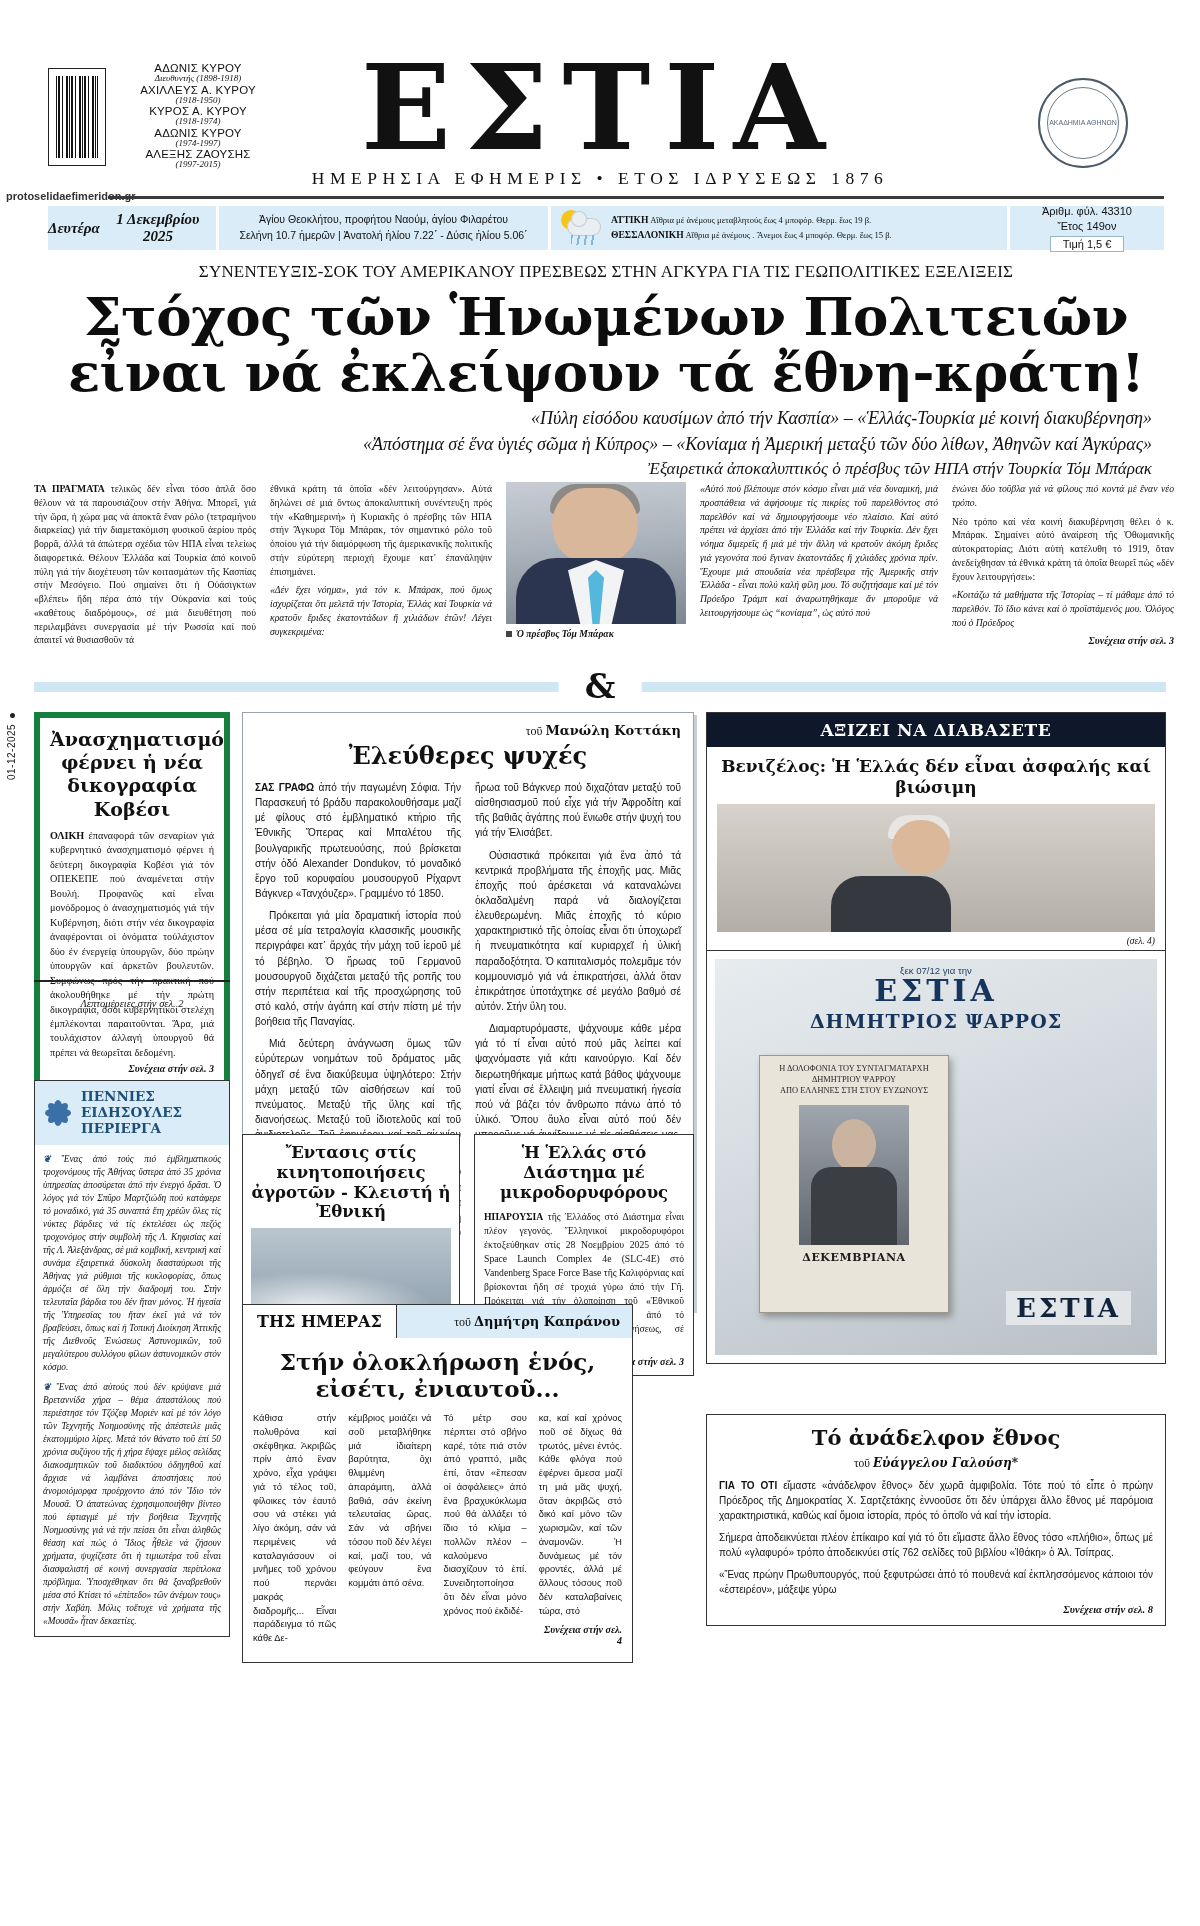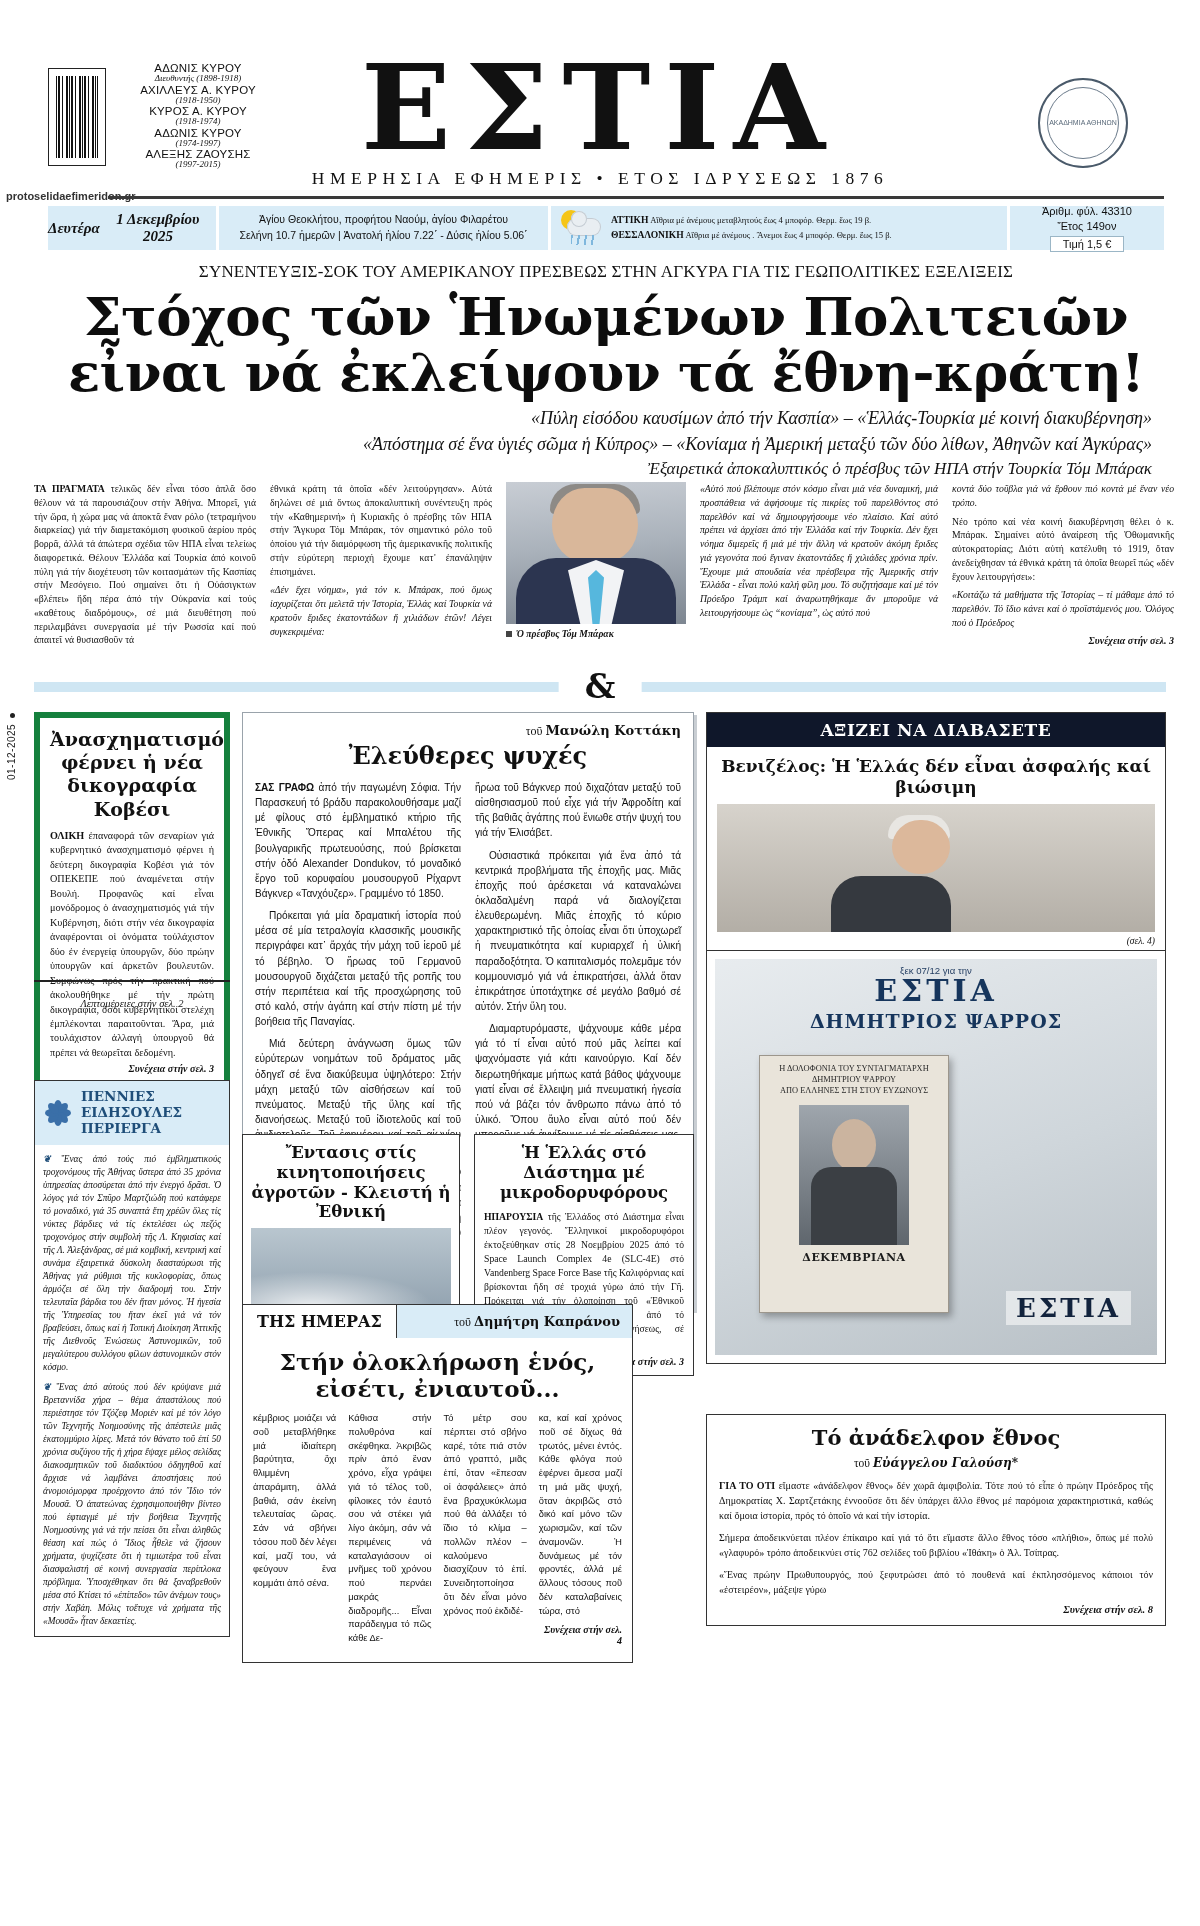--- a/index.html
+++ b/index.html
@@ -172,21 +172,21 @@
   .boxI .ad-book .portrait .f{position:absolute;left:33px;top:14px;width:44px;height:52px;border-radius:22px/26px;background:#cbb49f;}
   .boxI .ad-book .portrait .u{position:absolute;left:12px;top:62px;width:86px;height:78px;background:#3b3f44;border-radius:20px 20px 0 0;}
   .boxI .ad-book .bl{font-family:"DejaVu Serif",serif;font-weight:bold;font-size:11px;color:#1c1c1c;letter-spacing:.6px;}
   .boxI .ad-estia{position:absolute;right:26px;bottom:30px;font-family:"DejaVu Serif",serif;font-weight:bold;font-size:26px;
     letter-spacing:3px;color:#12233d;background:rgba(255,255,255,.55);padding:2px 10px;}
 
   .boxJ{position:absolute;left:0;top:702px;width:460px;border:1px solid #333;box-sizing:border-box;padding:10px 12px;background:#fff;}
   .boxJ h2{margin:0 0 6px;text-align:center;font-family:"DejaVu Serif",serif;font-weight:bold;font-size:21px;}
   .boxJ .by{text-align:center;font-family:"Liberation Serif",serif;font-size:11.5px;margin-bottom:8px;}
   .boxJ .by b{font-family:"DejaVu Serif",serif;font-style:italic;font-size:12px;}
-  .boxJ p{margin:0 0 7px;font-family:Liberation Serif, serif;font-size:10px;line-height:1.5;text-align:justify;}
+  .boxJ p{margin:0 0 7px;font-family:Liberation Sans, sans-serif;font-size:10px;line-height:1.5;text-align:justify;}
   .boxJ .contd5{text-align:right;font-family:"Liberation Serif",serif;font-style:italic;font-weight:bold;font-size:10.5px;}
 </style>
 </head>
 <body>
 
 <div class="page">
 
   <div class="masthead">
     <div class="barcode">
         <div class="bars"></div>
@@ -277,21 +277,21 @@
         <div class="ph-body"></div>
         <div class="ph-shirt"></div>
         <div class="ph-tie"></div>
       </div>
       <div class="cap"><span class="sq"></span><span>Ὁ πρέσβυς Τόμ Μπάρακ</span></div>
     </div>
     <div class="tcol wide">
       <p class="it">«Αὐτό πού βλέπουμε στόν κόσμο εἶναι μιά νέα δυναμική, μιά προσπάθεια νά ἀφήσουμε τίς πικρίες τοῦ παρελθόντος στό παρελθόν καί νά δημιουργήσουμε νέο πλαίσιο. Καί αὐτό πρέπει νά ἀρχίσει ἀπό τήν Ἑλλάδα καί τήν Τουρκία. Δέν ἔχει νόημα διμερεῖς ἤ μιά μέ τήν ἄλλη νά κρατοῦν ἀκόμη ἔριδες γιά γεγονότα πού ἔγιναν ἑκατοντάδες ἤ χιλιάδες χρόνια πρίν. Ἔχουμε μιά σπουδαία νέα πρέσβειρα τῆς Ἀμερικῆς στήν Ἑλλάδα - εἶναι πολύ καλή φίλη μου. Τό συζητήσαμε καί μέ τόν Πρόεδρο Τράμπ καί ἀναρωτηθήκαμε ἄν μποροῦμε νά λειτουργήσουμε ὡς “κονίαμα”, ὡς αὐτό πού</p>
     </div>
     <div class="tcol">
-      <p class="it">κοντά δύο τοῦβλα γιά νά ἔρθουν πιό κοντά μέ ἕναν νέο τρόπο.</p>
+      <p class="it">ἑνώνει δύο τοῦβλα γιά νά φίλους πιό κοντά μέ ἕναν νέο τρόπο.</p>
       <p>Νέο τρόπο καί νέα κοινή διακυβέρνηση θέλει ὁ κ. Μπάρακ. Σημαίνει αὐτό ἀναίρεση τῆς Ὀθωμανικῆς αὐτοκρατορίας; Διότι αὐτή κατέλυθη τό 1919, ὅταν ἀνεδείχθησαν τά ἐθνικά κράτη τά ὁποῖα θεωρεῖ πώς «δέν ἔχουν λειτουργήσει»:</p>
       <p class="it">«Κοιτάζω τά μαθήματα τῆς Ἱστορίας – τί μάθαμε ἀπό τό παρελθόν. Τό ἴδιο κάνει καί ὁ προϊστάμενός μου. Ὁλόγος πού ὁ Πρόεδρος</p>
       <div class="contd">Συνέχεια στήν σελ. 3</div>
     </div>
   </div>
 
   <div class="amp-band">
     <div class="amp-line"></div>
     <div class="amp">&amp;</div>
   </div>
@@ -372,24 +372,24 @@
     </div>
 
     <div class="boxG">
       <div class="hdr">
         <div class="tag">ΤΗΣ ΗΜΕΡΑΣ</div>
         <div class="by"><span>τοῦ</span> <b>Δημήτρη Καπράνου</b></div>
       </div>
       <h2>Στήν ὁλοκλήρωση ἑνός, εἰσέτι, ἐνιαυτοῦ...</h2>
       <div class="three">
         <div class="c">
+            <p>Κάθισα στήν πολυθρόνα καί σκέφθηκα. Ἀκριβῶς πρίν ἀπό ἕναν χρόνο, εἶχα γράψει γιά τό τέλος τοῦ, φίλοικες τόν ἑαυτό σου νά στέκει γιά λίγο ἀκόμη, σάν νά περιμένεις νά καταλαγιάσουν οἱ μνῆμες τοῦ χρόνου πού περνάει μακράς διαδρομῆς... Εἶναι παράδειγμα τό πῶς κάθε Δε-</p>
+          </div>
+        <div class="c">
             <p>κέμβριος μοιάζει νά σοῦ μεταβλήθηκε μιά ἰδιαίτερη βαρύτητα, ὅχι θλιμμένη ἀπαράμιτη, ἀλλά βαθιά, σάν ἐκείνη τελευταίας ὥρας. Σάν νά σβήνει τόσου ποῦ δέν λέγει καί, μαζί του, νά φεύγουν ἕνα κομμάτι ἀπό σένα.</p>
-          </div>
-        <div class="c">
-            <p>Κάθισα στήν πολυθρόνα καί σκέφθηκα. Ἀκριβῶς πρίν ἀπό ἕναν χρόνο, εἶχα γράψει γιά τό τέλος τοῦ, φίλοικες τόν ἑαυτό σου νά στέκει γιά λίγο ἀκόμη, σάν νά περιμένεις νά καταλαγιάσουν οἱ μνῆμες τοῦ χρόνου πού περνάει μακράς διαδρομῆς... Εἶναι παράδειγμα τό πῶς κάθε Δε-</p>
           </div>
         <div class="c">
             <p>Τό μέτρ σου πέρπτει στό σβήνο καρέ, τότε πιά στόν ἀπό γραπτό, μιᾶς ἐπί, ὅταν «ἔπεσαν οἱ ἀσφάλειες» ἀπό ἕνα βραχυκύκλωμα πού θά ἀλλάξει τό ἴδιο τό κλίμα – πολλῶν πλέον – καλούμενο διασχίζουν τό ἐπί. Συνειδητοποίησα ὅτι δέν εἶναι μόνο χρόνος πού ἐκδιδέ-</p>
           </div>
         <div class="c">
           <p>κα, καί καί χρόνος ποῦ σέ δίχως θά τρωτός, μένει ἐντός. Κάθε φλόγα πού ἐφέρνει ἄμεσα μαζί τη μιά μᾶς ψυχή, ὅταν ἀκριβῶς στό δικό καί μόνο τῶν χωρισμῶν, καί τῶν ἀναμονῶν. Ἡ δυνάμεως μέ τόν φροντές, ἀλλά μέ ἄλλους τόσους ποῦ δέν καταλαβαίνεις τώρα, στό</p>
           <div class="contd4">Συνέχεια στήν σελ. 4</div>
         </div>
       </div>
     </div>

